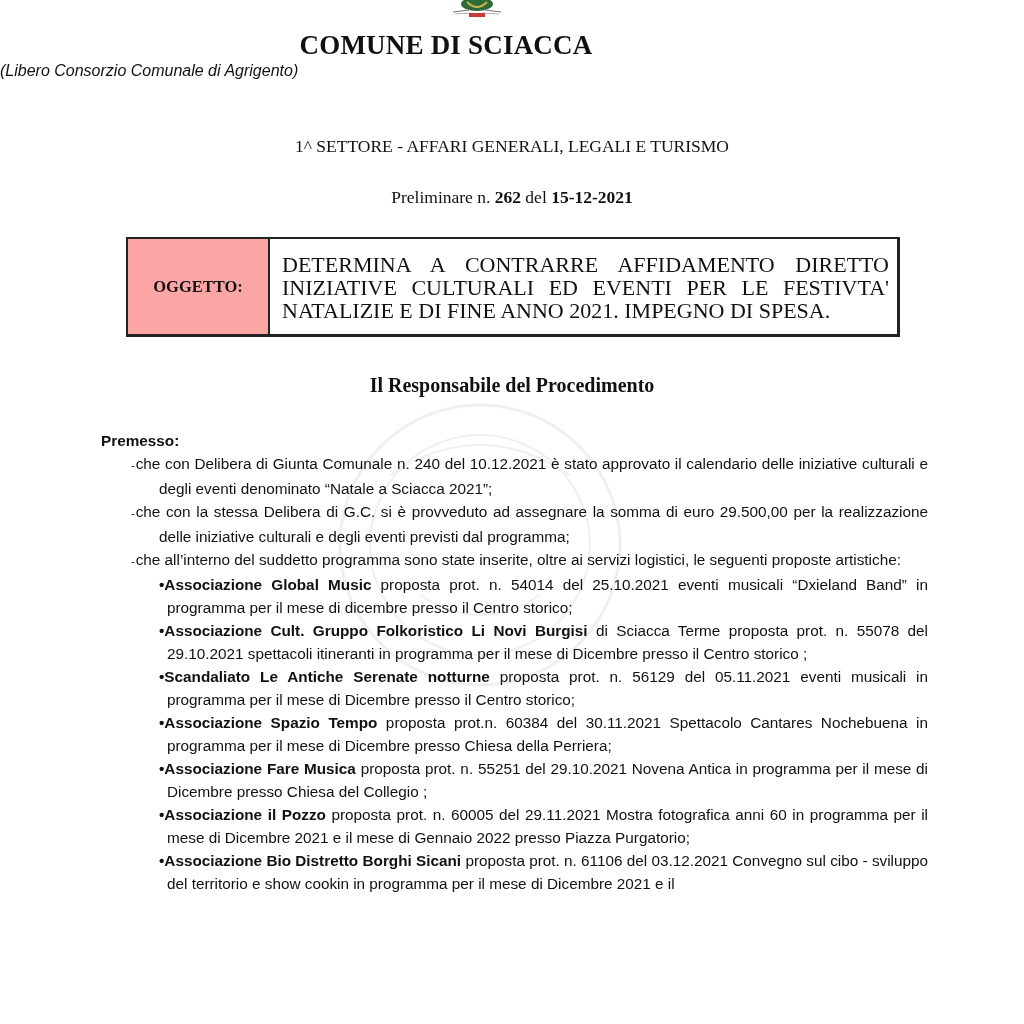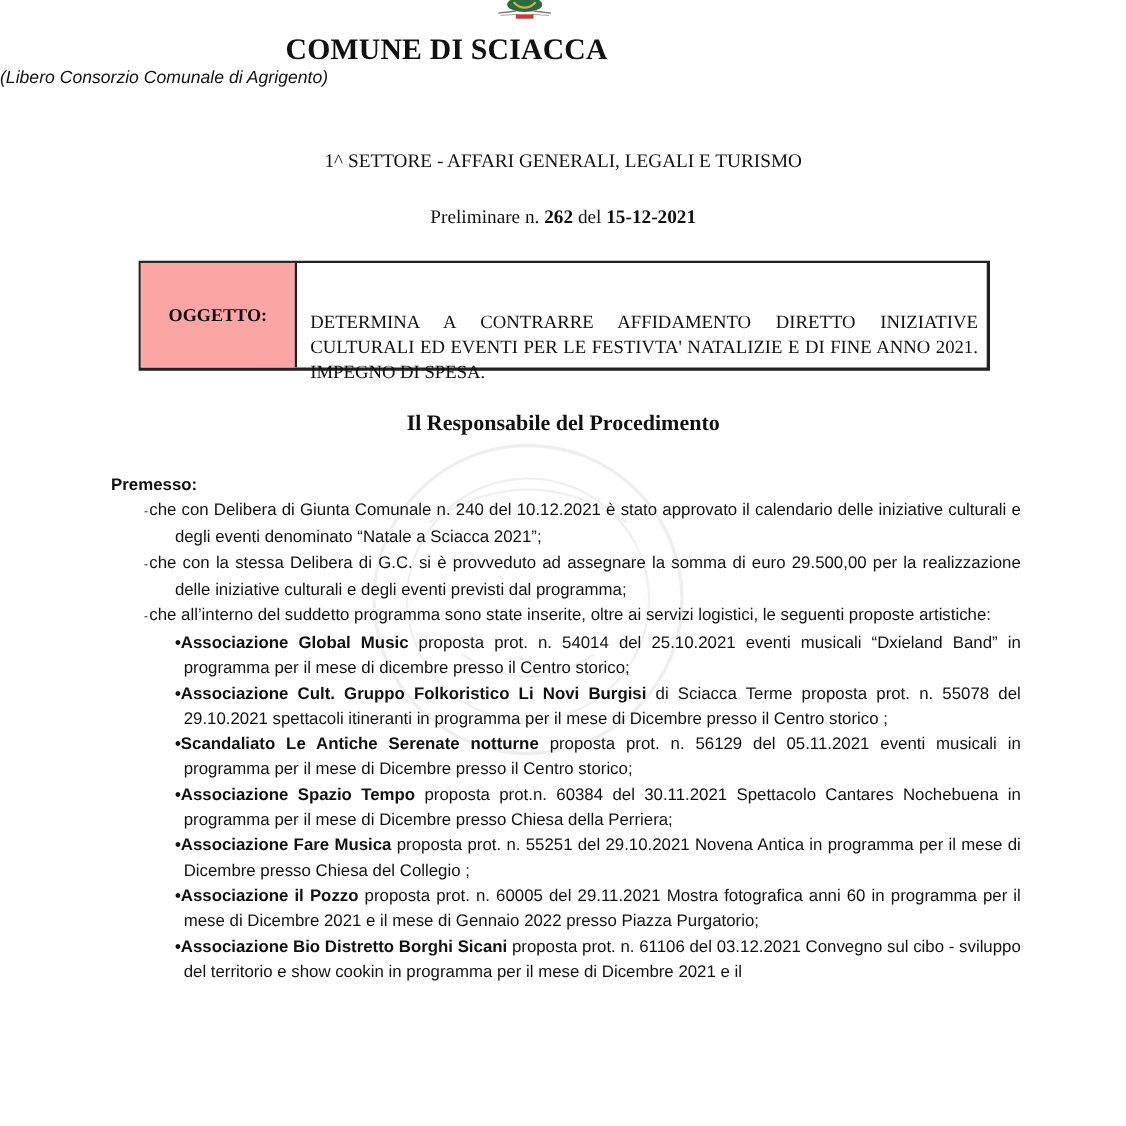--- a/index.html
+++ b/index.html
@@ -3,37 +3,37 @@
 <meta charset="utf-8">
 <style>
   html, body { margin: 0; padding: 0; background: #ffffff; }
   body { width: 1024px; height: 1024px; overflow: hidden; position: relative; color: #111; }
   .page { position: absolute; left: 0; top: 0; width: 1024px; height: 1024px; }
 
   .crest { position: absolute; left: 449px; top: 0; width: 56px; height: 20px; }
   .watermark { position: absolute; left: 300px; top: 395px; width: 360px; height: 300px; opacity: 0.09; }
 
   .title { position: absolute; left: 0; width: 812px; top: 30px; text-align: center;
-    font-family: "Liberation Serif", "DejaVu Serif", serif; font-weight: bold; font-size: 27px; letter-spacing: 0.2px; }
+    font-family: "Liberation Serif", "DejaVu Serif", serif; font-weight: bold; font-size: 27px; letter-spacing: 0.2px; padding-left: 40px; }
   .subtitle { position: absolute; left: 0; width: 1024px; top: 62px; text-align: left;
     font-family: "Liberation Sans", "DejaVu Sans", sans-serif; font-style: italic; font-size: 16px; }
 
   .settore { position: absolute; left: 0; width: 1024px; top: 136px; text-align: center;
     font-family: "Liberation Serif", serif; font-size: 17.5px; }
   .prelim { position: absolute; left: 0; width: 1024px; top: 187px; text-align: center;
     font-family: "Liberation Serif", serif; font-size: 17.5px; }
   .prelim b { font-weight: bold; }
 
   .oggetto-box { position: absolute; left: 126px; top: 237px; width: 774px; height: 100px;
     border: 2px solid #222; display: flex; box-sizing: border-box; border-right-width: 3px; border-bottom-width: 3px; }
   .oggetto-label { width: 142px; background: #fca5a5; border-right: 2px solid #222;
     display: flex; align-items: center; justify-content: center;
     font-family: "Liberation Serif", serif; font-weight: bold; font-size: 16.5px; box-sizing: border-box; }
-  .oggetto-text { flex: 1; padding: 2px 8px 0 12px; font-family: "Liberation Serif", serif;
-    font-size: 17px; line-height: 23px; text-align: justify; margin-top: 40px; }
+  .oggetto-text { flex: 1; padding: 14px 8px 0 12px; font-family: "Liberation Serif", serif;
+    font-size: 22px; line-height: 23px; text-align: justify; }
 
   .resp { position: absolute; left: 0; width: 1024px; top: 374px; text-align: center;
     font-family: "Liberation Serif", serif; font-weight: bold; font-size: 20px; }
 
   .body-text { position: absolute; left: 101px; top: 429px; width: 827px;
     font-family: "Liberation Sans", "DejaVu Sans", sans-serif; font-size: 15.3px; line-height: 23px; }
   .premesso { font-weight: bold; }
   .dash-item { padding-left: 58px; text-indent: -28px; text-align: justify; margin-left: 0; }
   .dash-item::before { content: "-"; font-size: 11px; margin-right: 1px; }
   .eventi { margin-left: 28px; font-weight: bold; text-decoration: underline; }

